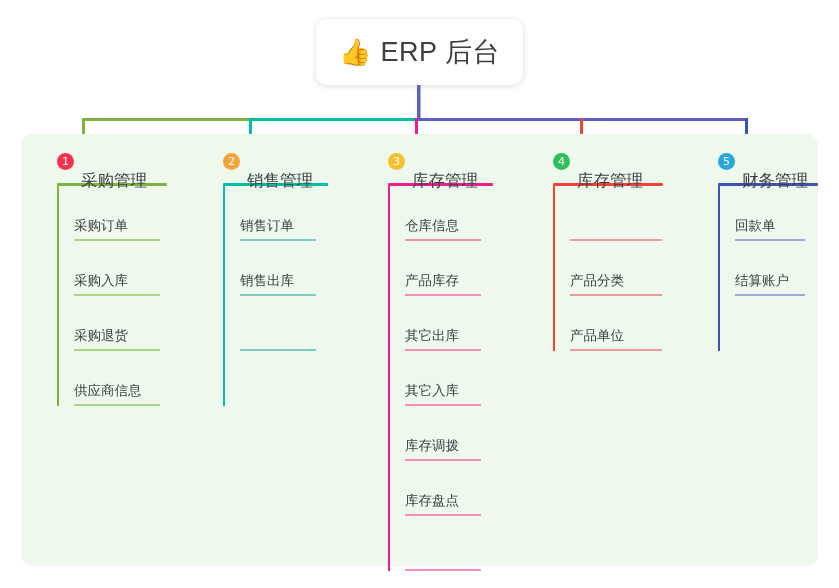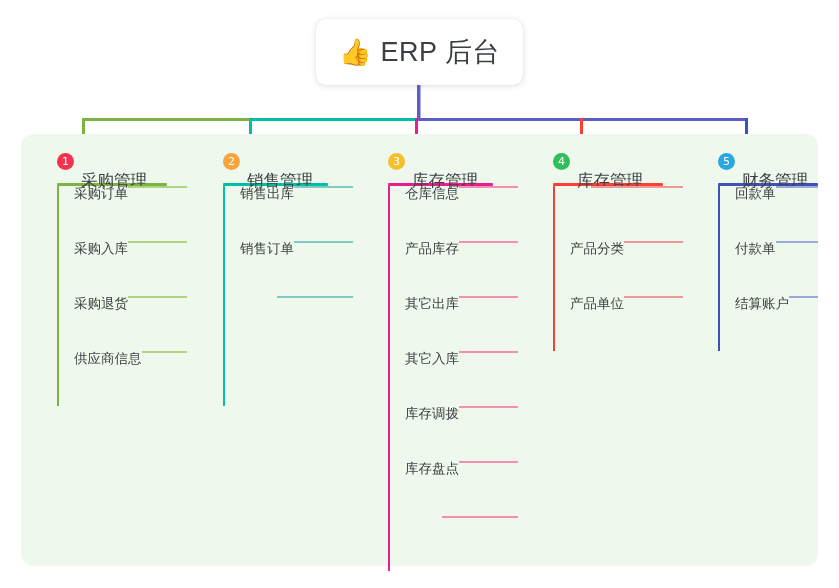--- a/index.html
+++ b/index.html
@@ -108,21 +108,21 @@
     position: absolute;
     left: 0;
     top: 0;
     width: 2px;
   }
   .item {
     position: relative;
     height: 55px;
     box-sizing: border-box;
     display: flex;
-    flex-direction: row;
+    flex-direction: column;
     justify-content: flex-end;
     padding-left: 17px;
   }
   .item-label {
     font-size: 13.5px;
     color: #3c4043;
     white-space: nowrap;
     padding-bottom: 5px;
     line-height: 16px;
   }
@@ -183,28 +183,28 @@
       </div>
       <div class="column" style="width: 166px; padding-left: 36px;">
         <div class="col-header">
           <span class="badge" style="background: rgb(245, 163, 60);">2</span>
           <span class="col-title">销售管理</span>
         </div>
         <div class="header-rule" style="background: rgb(0, 191, 165); width: 105px;"></div>
         <div class="items">
           <div class="spine" style="background: rgb(0, 191, 165); height: 220px;"></div>
           <div class="item">
+            <div class="item-label">销售订单</div>
+            <div class="item-rule" style="background: rgb(128, 203, 196); width: 76px;"></div>
+          </div>
+          <div class="item">
             <div class="item-label">销售出库</div>
             <div class="item-rule" style="background: rgb(128, 203, 196); width: 76px;"></div>
           </div>
           <div class="item">
-            <div class="item-label">销售订单</div>
-            <div class="item-rule" style="background: rgb(128, 203, 196); width: 76px;"></div>
-          </div>
-          <div class="item">
             <div class="item-rule" style="background: rgb(128, 203, 196); width: 76px;"></div>
           </div>
         </div>
       </div>
       <div class="column" style="width: 165px; padding-left: 35px;">
         <div class="col-header">
           <span class="badge" style="background: rgb(245, 192, 43);">3</span>
           <span class="col-title">库存管理</span>
         </div>
         <div class="header-rule" style="background: rgb(233, 30, 140); width: 105px;"></div>
@@ -266,24 +266,20 @@
           <span class="col-title">财务管理</span>
         </div>
         <div class="header-rule" style="background: rgb(63, 81, 181); width: 100px;"></div>
         <div class="items">
           <div class="spine" style="background: rgb(63, 81, 181); height: 165px;"></div>
           <div class="item">
             <div class="item-label">回款单</div>
             <div class="item-rule" style="background: rgb(159, 168, 218); width: 70px;"></div>
           </div>
           <div class="item">
-            <div class="item-label">付款单</div>
-            <div class="item-rule" style="background: rgb(159, 168, 218); width: 70px;"></div>
-          </div>
-          <div class="item">
             <div class="item-label">结算账户</div>
             <div class="item-rule" style="background: rgb(159, 168, 218); width: 70px;"></div>
           </div>
         </div>
       </div>
     </div>
 
 </div>
 
 </body></html>

